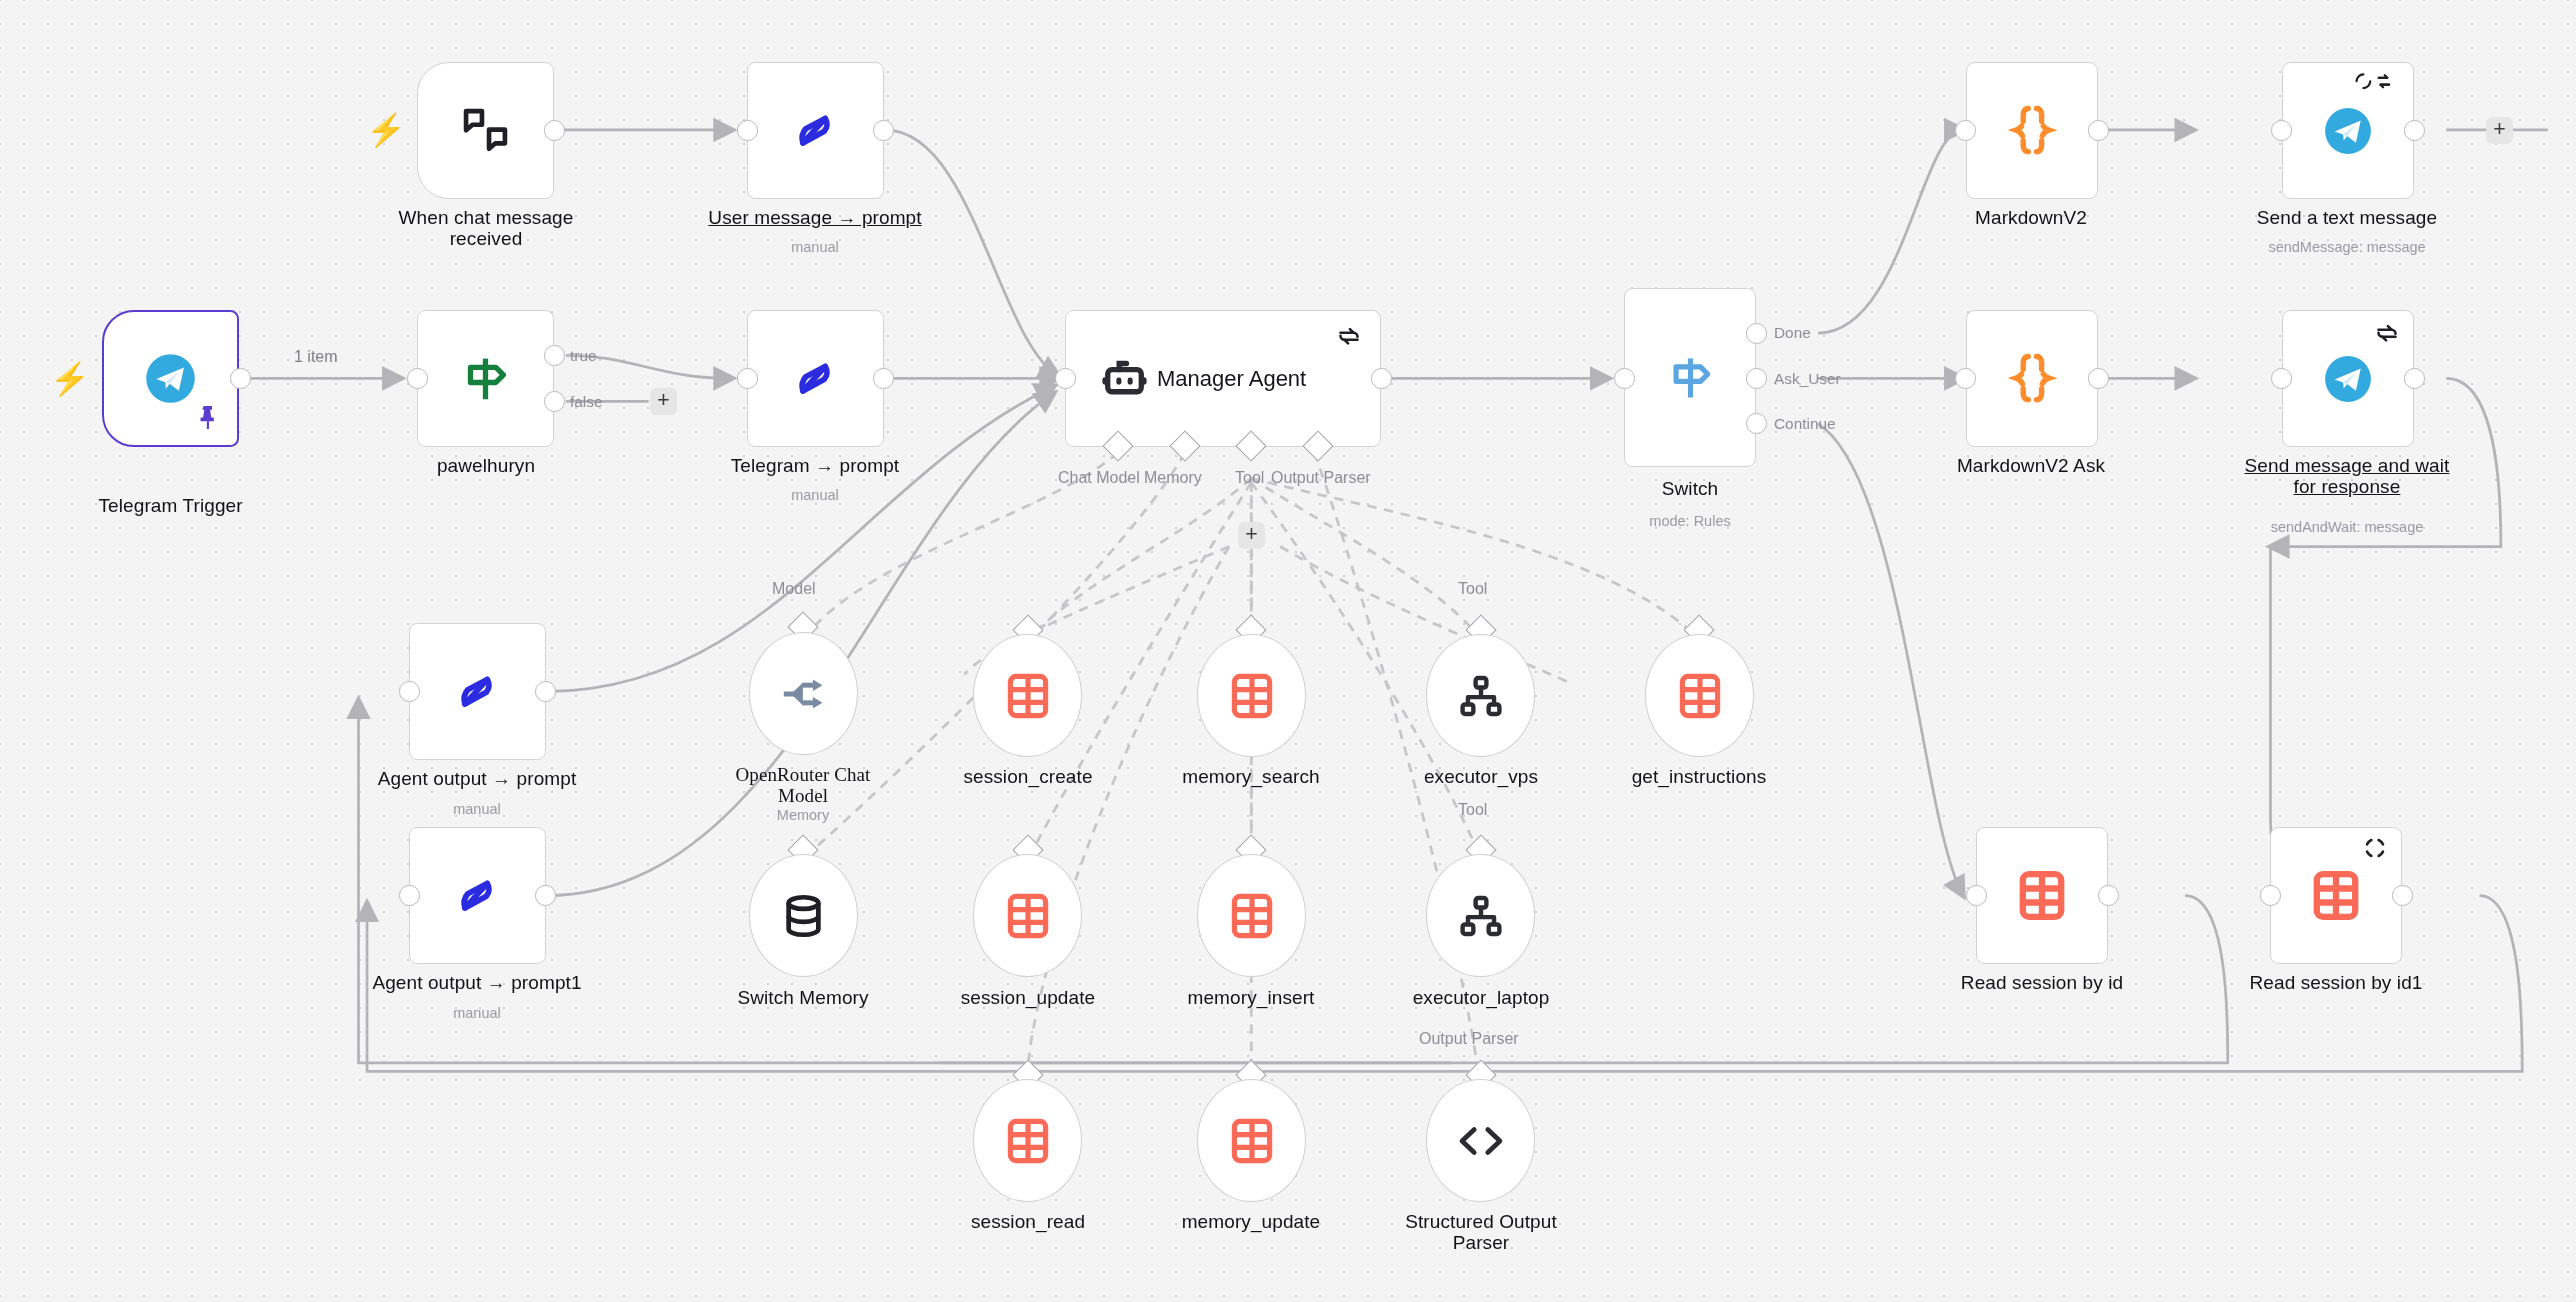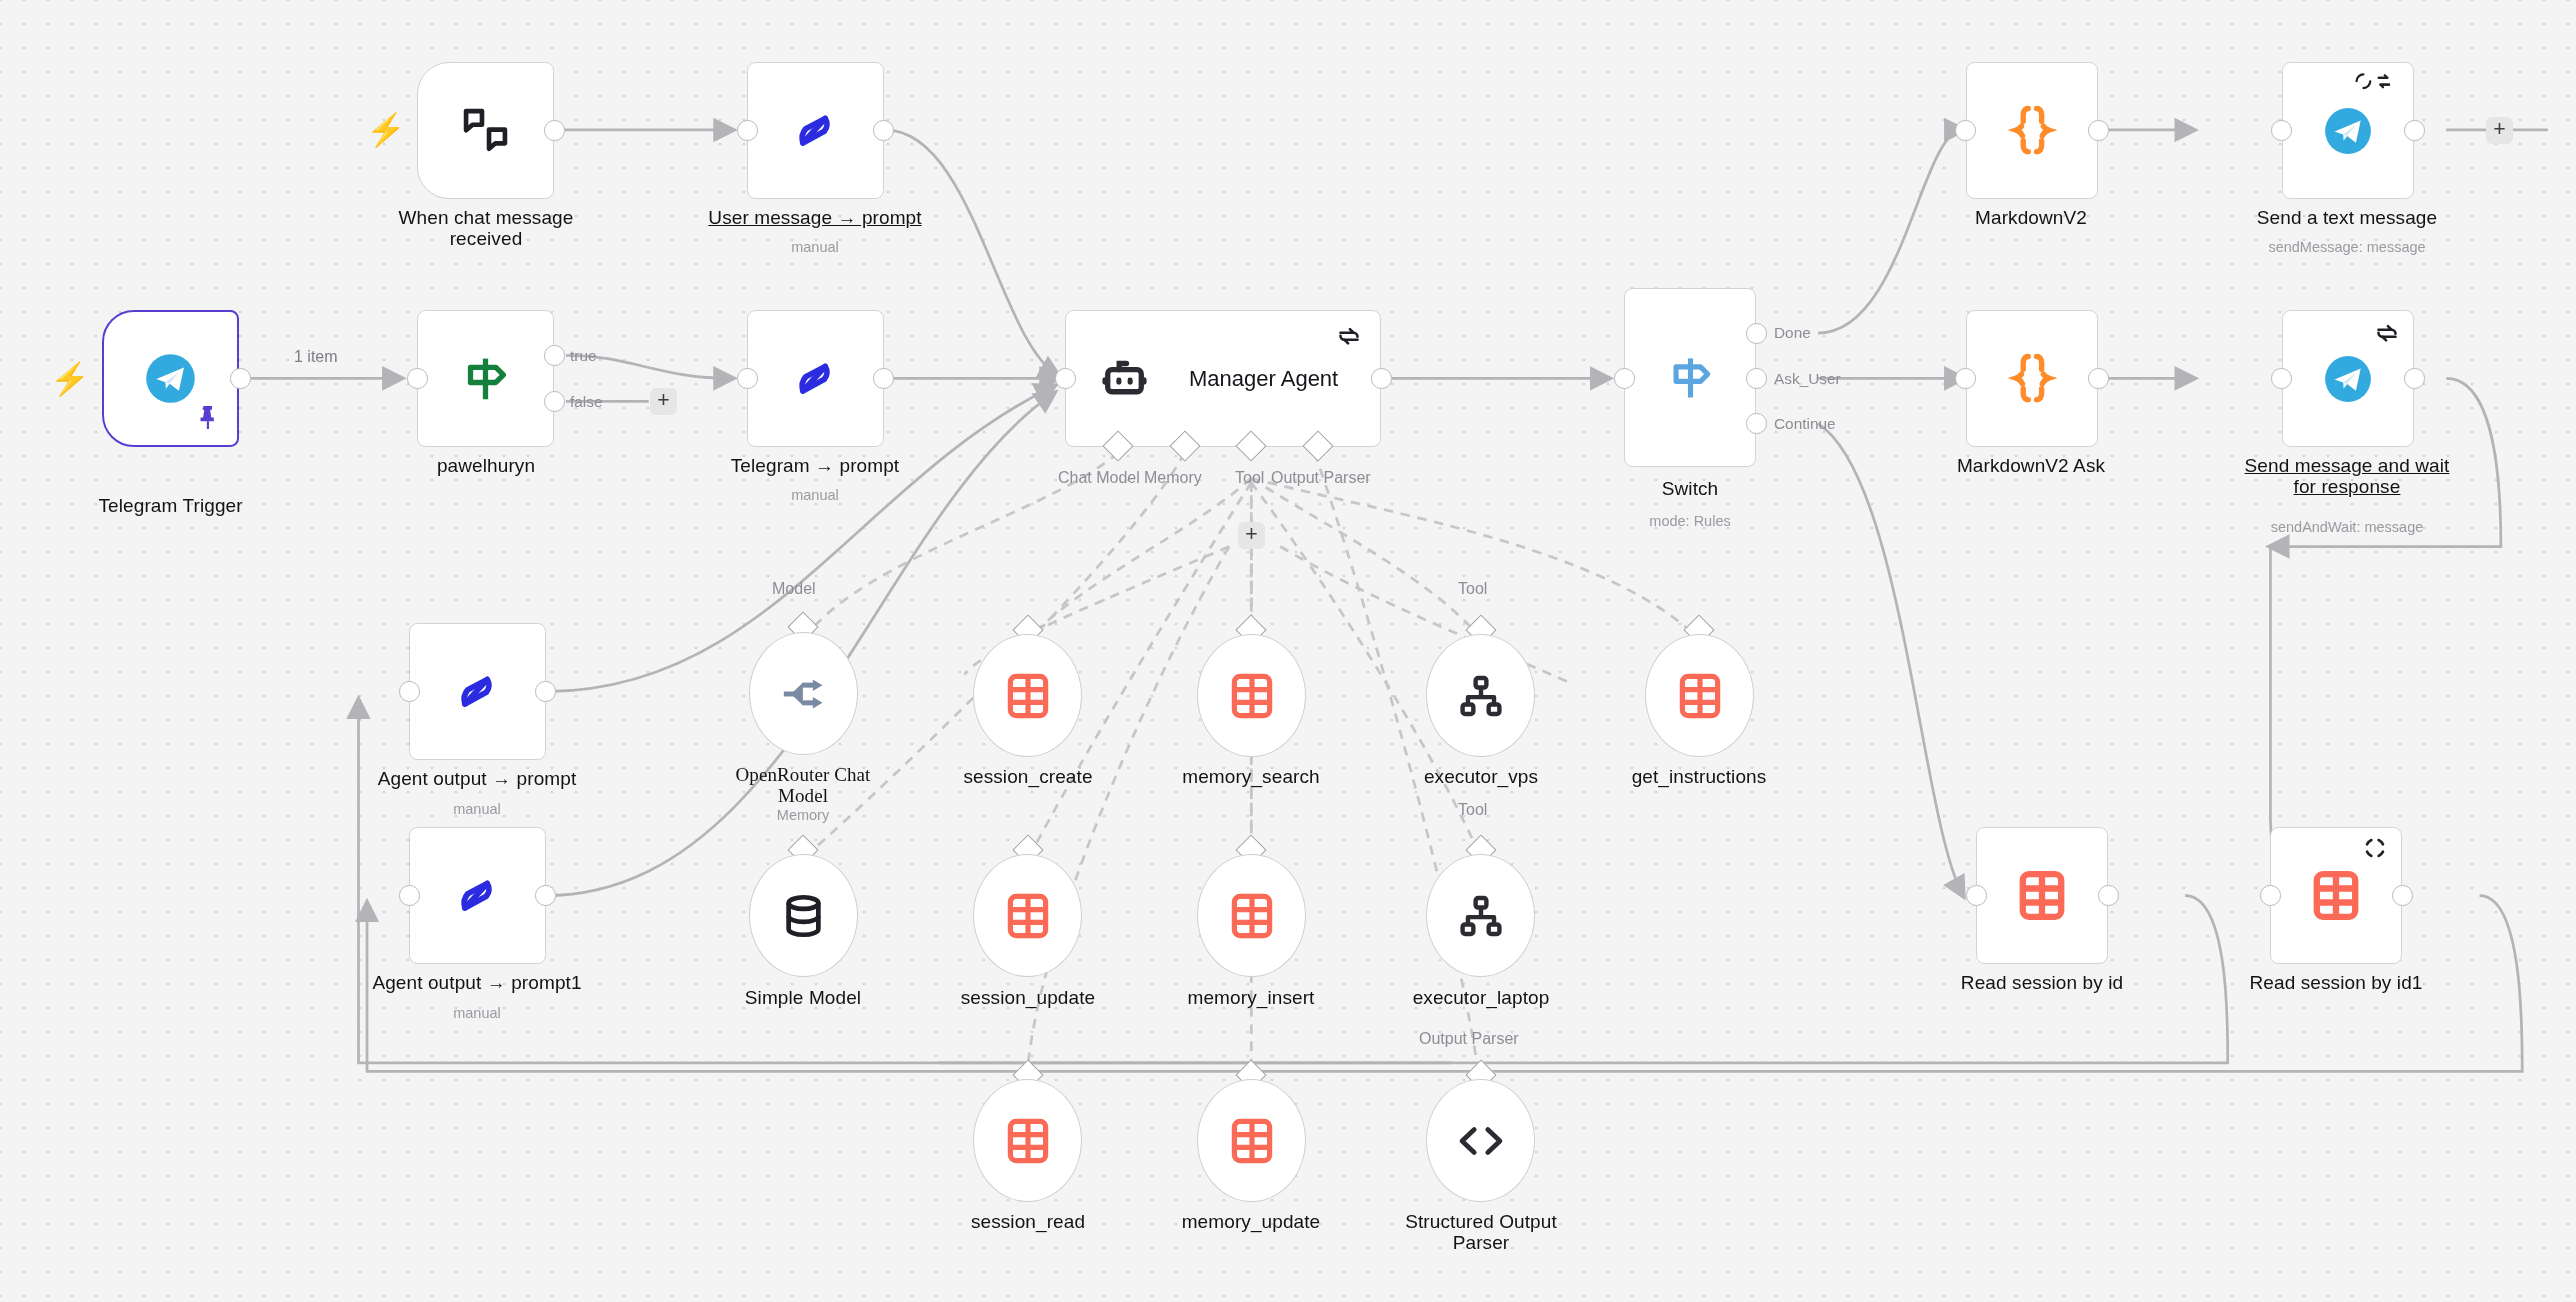--- a/index.html
+++ b/index.html
@@ -275,21 +275,21 @@
         <path d="M6.3 17.6 C5.6 15.2 6.0 13.0 7.6 11.2 L16.4 6.6 C17.6 8.4 17.4 10.6 16.0 12.3 Z" fill="none" stroke="#2b2bdf" stroke-width="2.6" stroke-linejoin="round"></path>
       </svg>
     </div>
     <div class="port" style="left:737px;top:368px;"></div>
     <div class="port" style="left:873px;top:368px;"></div>
     <div class="lbl" style="left:670px;top:455px;width:290px;">Telegram → prompt</div>
     <div class="sub" style="left:670px;top:487px;width:290px;">manual</div>
   </div>
 
   <div class="node">
-    <div class="box wide" style="left:1065px;top:310px;width:316px;height:137px;padding-left:32px;gap:38px;">
+    <div class="box wide" style="left:1065px;top:310px;width:316px;height:137px;padding-left:32px;gap:6px;">
       <svg width="53" height="53" viewBox="0 0 24 24">
         <rect x="4.4" y="8.0" width="15.2" height="10.0" rx="1.9" fill="none" stroke="#2b2b32" stroke-width="2.4"></rect>
         <rect x="2.0" y="11.4" width="2.6" height="3.4" rx="1.1" fill="#2b2b32"></rect>
         <rect x="19.4" y="11.4" width="2.6" height="3.4" rx="1.1" fill="#2b2b32"></rect>
         <path d="M9.6 8.0 V5.2 h3.3" fill="none" stroke="#2b2b32" stroke-width="2.4" stroke-linecap="round"></path>
         <rect x="8.3" y="11.6" width="2.3" height="3.2" rx="1.1" fill="#2b2b32"></rect>
         <rect x="13.4" y="11.6" width="2.3" height="3.2" rx="1.1" fill="#2b2b32"></rect>
       </svg>
       <span class="agent-title">Manager Agent</span>
     </div>
@@ -459,21 +459,21 @@
 
   <div class="node">
     <div class="diamond" style="left:792px;top:839px;"></div>
     <div class="circ" style="left:749px;top:854px;width:109px;height:123px;">
       <svg width="43" height="48" viewBox="0 0 22 24">
         <ellipse cx="11" cy="5.4" rx="7.6" ry="3.0" fill="none" stroke="#1f1f25" stroke-width="2.4"></ellipse>
         <path d="M3.4 5.4 v13.2 c0 1.7 3.4 3.0 7.6 3.0 s7.6 -1.3 7.6 -3.0 V5.4" fill="none" stroke="#1f1f25" stroke-width="2.4"></path>
         <path d="M3.4 12.0 c0 1.7 3.4 3.0 7.6 3.0 s7.6 -1.3 7.6 -3.0" fill="none" stroke="#1f1f25" stroke-width="2.4"></path>
       </svg>
     </div>
-    <div class="lbl" style="left:658px;top:987px;width:290px;">Simple Model</div>
+    <div class="lbl" style="left:658px;top:987px;width:290px;">Switch Memory</div>
   </div>
 
   <div class="node">
     <div class="diamond" style="left:1017px;top:839px;"></div>
     <div class="circ" style="left:973px;top:854px;width:109px;height:123px;">
       <svg width="44" height="48" viewBox="0 0 22 24">
         <rect x="2.2" y="2.2" width="17.6" height="19.6" rx="2.8" fill="none" stroke="#fa6a56" stroke-width="2.6"></rect>
         <path d="M2.2 8.8 h17.6 M2.2 15.2 h17.6 M11 2.2 v19.6" stroke="#fa6a56" stroke-width="2.6" fill="none"></path>
       </svg>
     </div>

